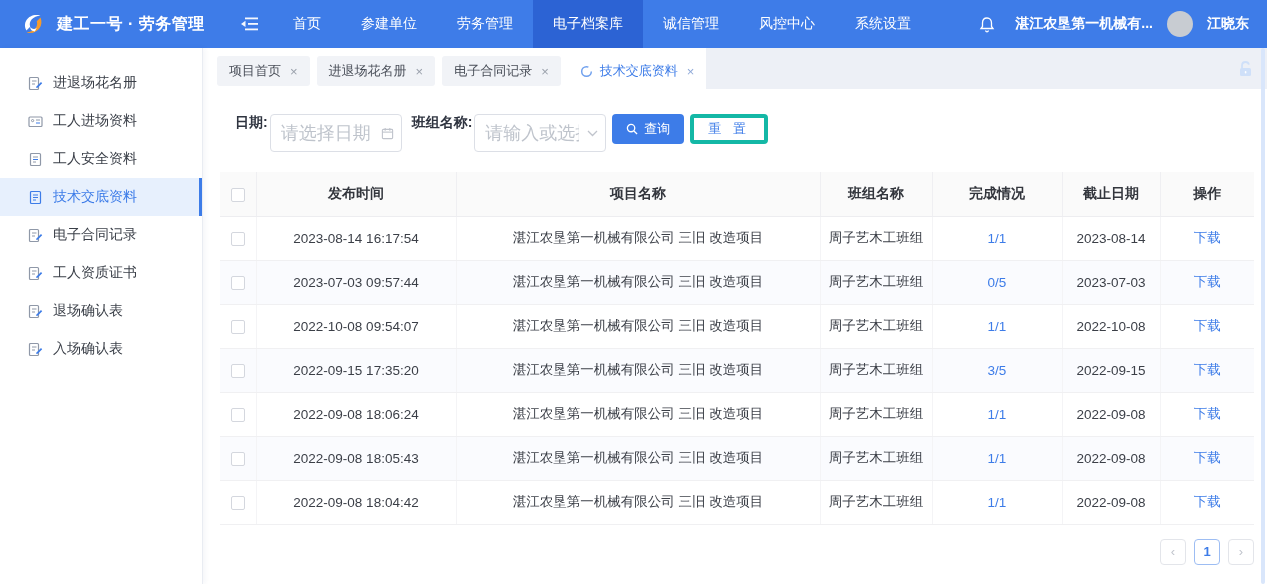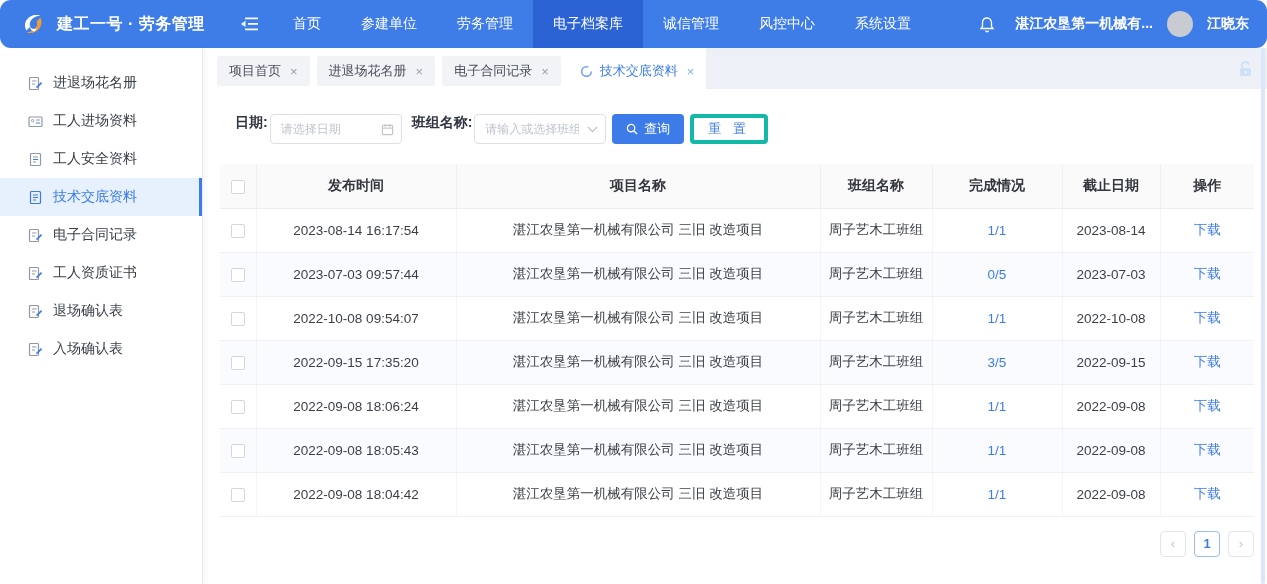--- a/index.html
+++ b/index.html
@@ -4,21 +4,21 @@
 <style>
   * { box-sizing: border-box; margin: 0; padding: 0; }
   html,body { width:1267px; height:584px; overflow:hidden; }
   body {
     font-family: "Liberation Sans", "DejaVu Sans", sans-serif;
     font-size: 14px; color:#303133; background:#fff;
     display:flex; flex-direction:column;
   }
 
   
-  .header { height:48px; background:#3e7ce8; display:flex; align-items:stretch; color:#fff; flex:0 0 auto;border-radius:11px; }
+  .header { height:48px; background:#3e7ce8; display:flex; align-items:stretch; color:#fff; flex:0 0 auto; }
   .brand { width:203px; display:flex; align-items:center; padding-left:18px; gap:9px; }
   .brand-title { font-size:16px; font-weight:bold; letter-spacing:.5px; white-space:nowrap; }
   .collapse-btn { display:flex; align-items:center; padding:0 14px; margin-left:24px; cursor:pointer; }
   .top-nav { display:flex; align-items:stretch; }
   .nav-item { display:flex; align-items:center; padding:4px 20px; font-size:14px; cursor:pointer; white-space:nowrap; }
   .nav-item.active { background:#2c63d4; }
   .header-right { margin-left:auto; display:flex; align-items:center; gap:14px; padding-right:18px; }
   .bell { display:flex; align-items:center; cursor:pointer; margin-right:6px; }
   .company { max-width:140px; white-space:nowrap; overflow:hidden; font-weight:bold; font-size:14px; }
   .avatar { width:26px; height:26px; border-radius:50%; background:#c8ccd2; flex:0 0 auto; }
@@ -48,22 +48,22 @@
                   justify-content:flex-end; padding-right:12px; }
 
   .scrollbar { position:absolute; right:2px; top:0; bottom:0; width:4px; background:#d9e6fb; border-radius:2px; z-index:5; }
 
   
   .content { flex:1; padding:16px 16px 0 14px; background:#fff; min-height:0; }
 
   .filters { display:flex; align-items:flex-start; margin:4px 0 20px 18px; }
   .f-label { font-weight:bold; color:#2f3440; font-size:14px; margin-right:2px; white-space:nowrap; }
   .f-input { position:relative; display:flex; align-items:center; }
-  .f-input input { width:132px; height:30px; border:1px solid #dcdfe6; border-radius:4px; padding:0 26px 0 10px;
-                   font-size:12px; color:#333; outline:none; font-family:inherit; }
+  .f-input input { width:132px; height:38px; border:1px solid #dcdfe6; border-radius:4px; padding:0 26px 0 10px;
+                   font-size:18px; color:#333; outline:none; font-family:inherit; }
   .f-input input::placeholder { color:#bfc4cc; }
   .f-input .suffix { position:absolute; right:8px; display:flex; align-items:center; color:#c0c4cc; }
   .btn-primary { height:30px; background:#3d7ce8; color:#fff; border:none; border-radius:4px; padding:0 14px;
                  font-size:13px; display:flex; align-items:center; gap:6px; cursor:pointer; margin-left:6px; font-family:inherit; }
   .btn-plain { height:30px; background:#fff; color:#3d7ce8; border:4px solid #14b8a6; border-radius:4px; padding:0 14px;
                font-size:13px; display:flex; align-items:center; cursor:pointer; margin-left:6px; letter-spacing:4px; font-family:inherit; }
 
   
   .tbl-wrap { margin-left:3px; }
   table { width:1034px; border-collapse:collapse; table-layout:fixed; }

